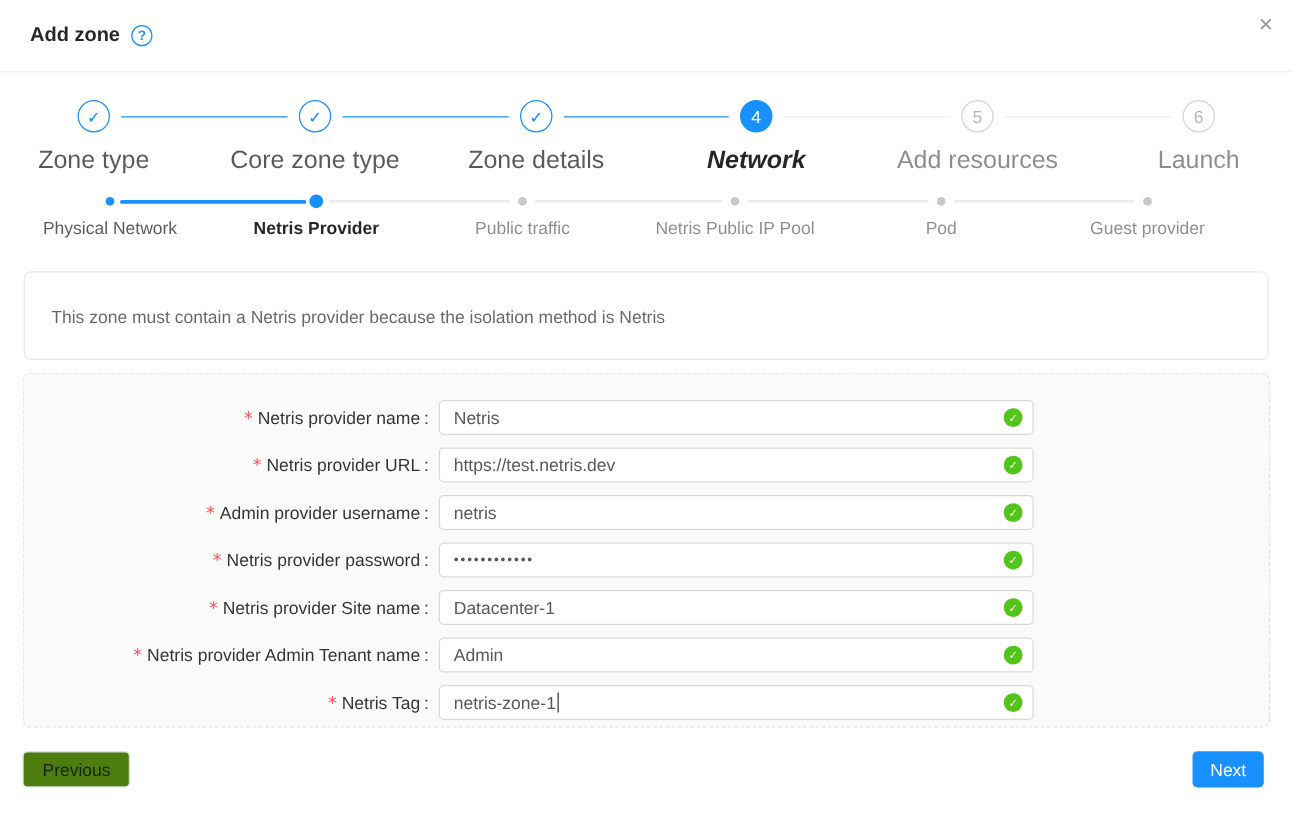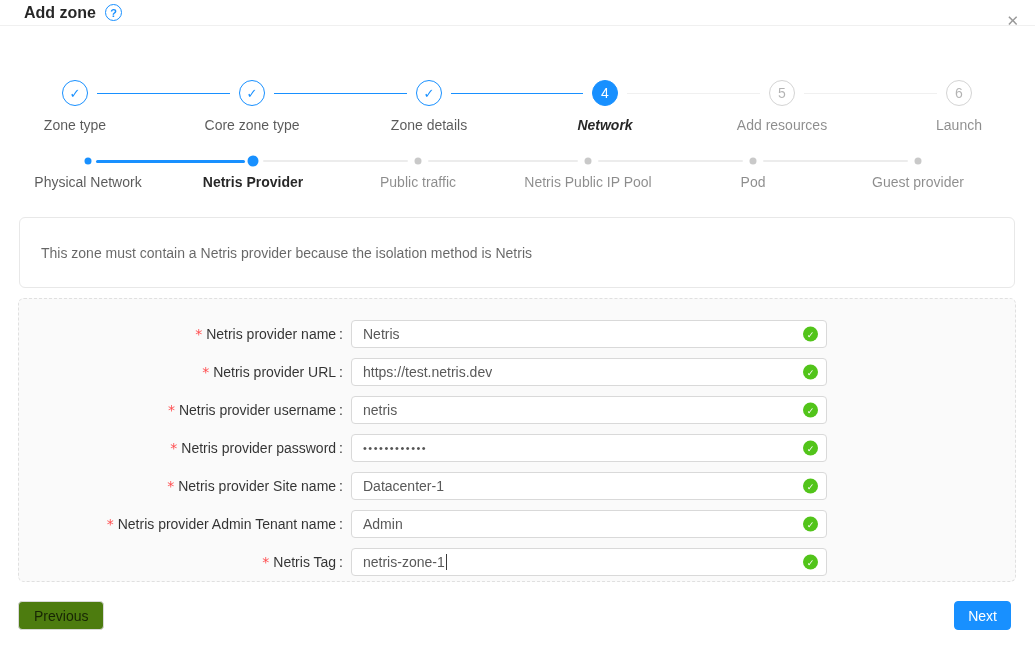--- a/index.html
+++ b/index.html
@@ -1,41 +1,41 @@
 <!DOCTYPE html>
 <html><head>
 <meta charset="utf-8">
 <style>
   * { margin:0; padding:0; box-sizing:border-box; }
   html,body { width:1035px; height:653px; background:#fff; overflow:hidden;
     font-family:"Liberation Sans", sans-serif; font-size:14px; color:rgba(0,0,0,.65); }
   .page { position:relative; width:1035px; height:653px; background:#fff; }
 
   
-  .header { position:absolute; top:0; left:0; right:0; height:26px;
+  .header { position:absolute; top:0; left:0; right:0; height:58px;
     border-bottom:1px solid #f0f0f0; display:flex; align-items:center; padding:0 24px; }
   .title { font-size:16px; font-weight:600; color:rgba(0,0,0,.85); }
   .help-icon { width:17px; height:17px; border:1.5px solid #1890ff; border-radius:50%;
     color:#1890ff; font-size:11px; font-weight:700; display:flex; align-items:center;
     justify-content:center; margin-left:9px; cursor:pointer; }
   .close-icon { position:absolute; right:16px; top:11px; font-size:15px; color:#999;
     cursor:pointer; line-height:20px; }
 
   
   .steps { position:absolute; top:80px; left:20px; width:995px; height:64px; }
   .step-icon { position:absolute; top:0; width:26px; height:26px; border-radius:50%;
     transform:translateX(-50%); display:flex; align-items:center; justify-content:center;
     font-size:14px; background:#fff; }
   .step-icon.finish { border:1px solid #1890ff; color:#1890ff; font-size:13px; }
   .step-icon.process { background:#1890ff; border:1px solid #1890ff; color:#fff; }
   .step-icon.wait { border:1px solid #d4d4d4; color:rgba(0,0,0,.3); }
   .step-line { position:absolute; top:13px; height:1px; background:#f0f0f0; }
   .step-line.done { background:#1890ff; }
   .step-label { position:absolute; top:37px; transform:translateX(-50%); white-space:nowrap;
-    font-size:14px; color:rgba(0,0,0,.65); }
+    font-size:20px; color:rgba(0,0,0,.65); }
   .step-label.process { color:rgba(0,0,0,.85); font-weight:700;font-style:italic; }
   .step-label.wait { color:rgba(0,0,0,.45); }
 
   
   .substeps { position:absolute; top:154px; left:20px; width:995px; height:44px; }
   .dot { position:absolute; border-radius:50%; transform:translate(-50%,-50%); top:7px; }
   .dot.finish { width:7px; height:7px; background:#1890ff; }
   .dot.process { width:11px; height:11px; background:#1890ff; }
   .dot.wait { width:7px; height:7px; background:#c9c9c9; }
   .dot-line { position:absolute; }
@@ -155,21 +155,21 @@
       <div class="form-label"><span class="req">*</span><span>Netris provider URL</span><span class="colon">:</span></div>
       <div class="input-box">
         <span class="input-text">https://test.netris.dev</span>
         <span class="feedback">
             <span>✓</span>
           </span>
       </div>
     </div>
 
     <div class="form-row">
-      <div class="form-label"><span class="req">*</span><span>Netris provider username</span><span class="colon">:</span></div>
+      <div class="form-label"><span class="req">*</span><span>Admin provider username</span><span class="colon">:</span></div>
       <div class="input-box">
         <span class="input-text">netris</span>
         <span class="feedback">
             <span>✓</span>
           </span>
       </div>
     </div>
 
     <div class="form-row">
       <div class="form-label"><span class="req">*</span><span>Netris provider password</span><span class="colon">:</span></div>

